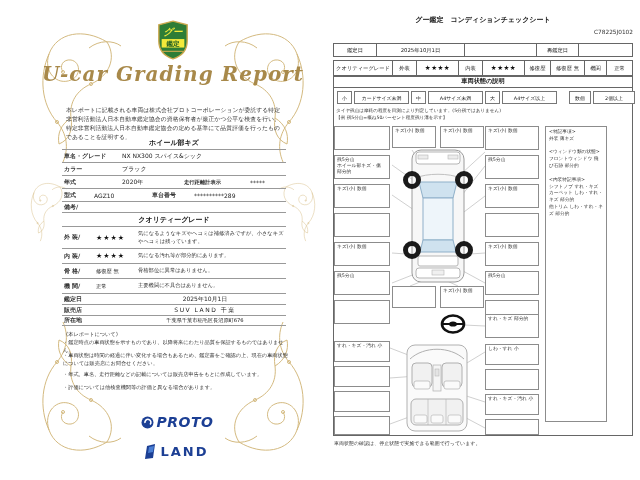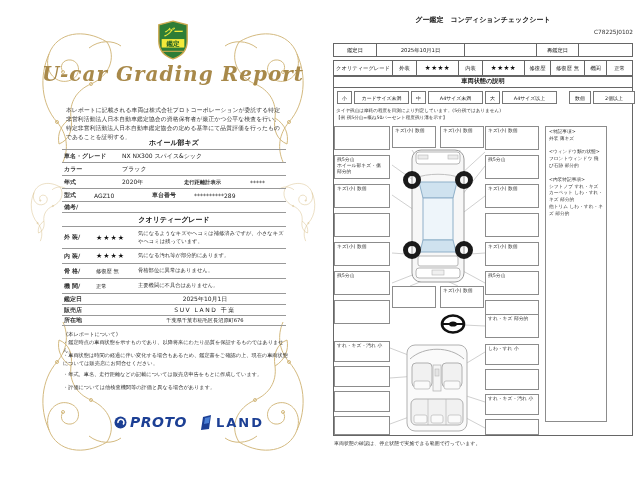--- a/index.html
+++ b/index.html
@@ -14,22 +14,22 @@
            font-size:7.5px;font-weight:bold;color:#333;}
   .gr-intro{position:absolute;left:66px;top:106px;width:214px;font-size:5.8px;
             line-height:1.55;text-align:justify;color:#333;}
   .sec-head{position:absolute;width:224px;left:62px;text-align:center;font-size:7px;font-weight:bold;color:#222;}
   .lrow{position:absolute;left:62px;width:224px;display:flex;align-items:center;
         border-top:0.8px solid #999;font-size:6px;color:#222;box-sizing:border-box;padding:0 2px;}
   .lrow .lab{font-weight:bold;color:#333;}
   .gdesc{font-size:5.3px;line-height:1.35;color:#333;}
   .stars4{letter-spacing:1px;font-size:7px;color:#111;}
   .about{position:absolute;left:63px;width:226px;font-size:5.2px;line-height:1.5;color:#333;}
-  .logo-row{position:absolute;left:41px;top:414px;width:296px;display:flex;
-            justify-content:center;align-items:center;gap:14px;}
+  .logo-row{position:absolute;left:29px;top:414px;width:296px;display:flex;
+            justify-content:center;align-items:center;gap:14px;flex-direction:column;}
   .proto-word{font-size:14px;font-weight:bold;font-style:italic;color:#1c3f94;letter-spacing:0.5px;}
   .jaaa-word{font-size:13px;font-weight:bold;color:#1c3f94;letter-spacing:2px;}
   
   .sheet-title{position:absolute;left:333px;top:15px;width:300px;text-align:center;
                font-size:7px;font-weight:bold;color:#222;}
   .doc-no{position:absolute;left:500px;top:29px;width:133px;text-align:right;font-size:5.8px;color:#333;}
   .trow{position:absolute;left:333px;width:300px;display:flex;border:0.8px solid #666;box-sizing:border-box;background:#fff;}
   .tcell{display:flex;align-items:center;justify-content:center;font-size:5.3px;color:#222;
          box-sizing:border-box;border-left:0.8px solid #666;overflow:hidden;white-space:nowrap;}
   .tcell:first-child{border-left:none;}

